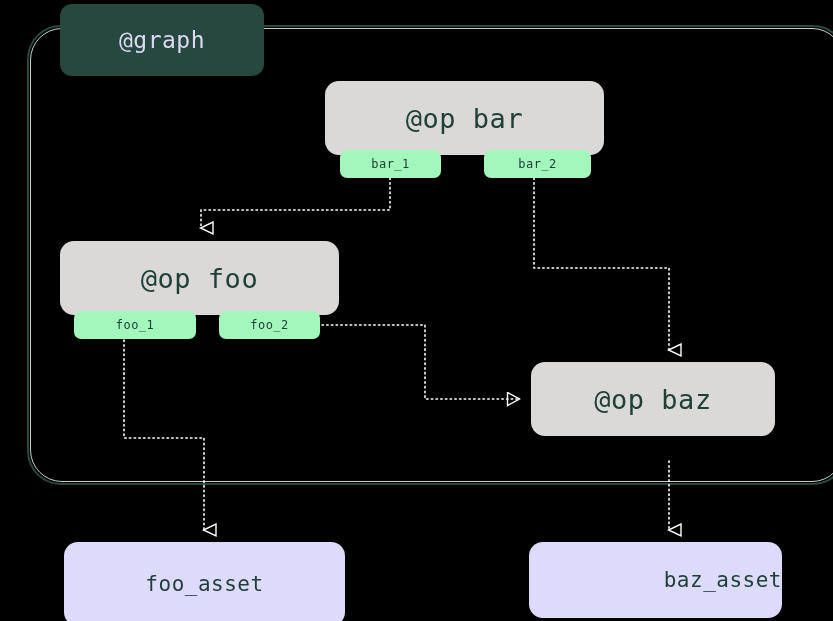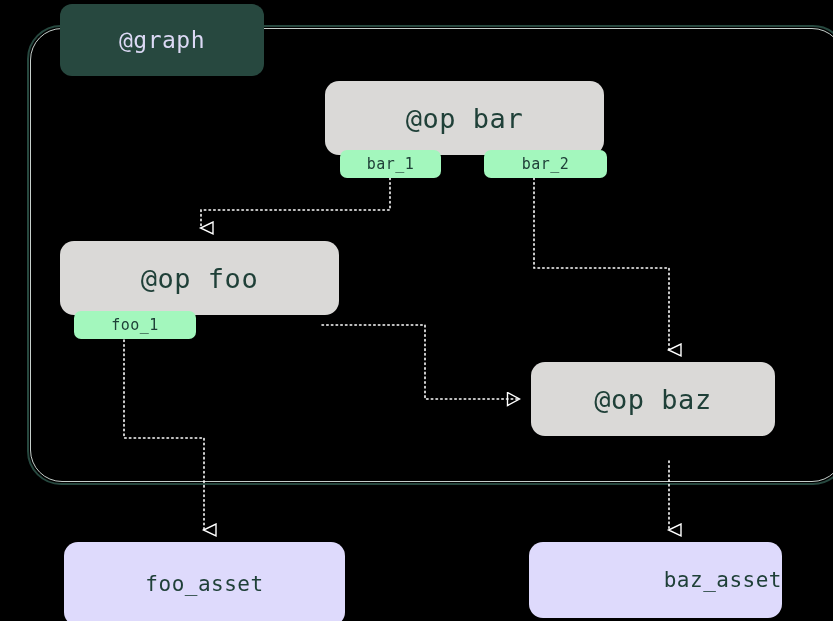--- a/index.html
+++ b/index.html
@@ -87,21 +87,21 @@
   }
   .port {
     position: absolute;
     background: #a3f7bd;
     border-radius: 7px;
     height: 28px;
     display: flex;
     align-items: center;
     justify-content: center;
     color: #1f4038;
-    font-size: 15px;
+    font-size: 12px;
     letter-spacing: .5px;
     padding: 0 12px;
     box-sizing: border-box;
     z-index: 5;
     white-space: nowrap;
   }
 
   
   .asset-node {
     position: absolute;
@@ -148,29 +148,32 @@
 
     <path d="M 646 461 L 646 530" fill="none" stroke="#ffffff" stroke-width="1.6" stroke-dasharray="1.5 3.2" stroke-linecap="round" marker-end="url(#arrow-down)"></path>
   </svg>
 
   <div class="op-node" style="left:302px; top:81px; width:279px; height:74px;">
     <span>@op bar</span>
   </div>
   <div class="port" style="left:317px; top:150px; width:101px;">
     <span>bar_1</span>
   </div>
-  <div class="port" style="left:461px; top:150px; width:123px;">
+  <div class="port" style="left:461px; top:150px; width:107px;">
     <span>bar_2</span>
   </div>
 
   <div class="op-node" style="left:37px; top:241px; width:279px; height:74px;">
     <span>@op foo</span>
   </div>
   <div class="port" style="left:51px; top:311px; width:122px;text-align:center;">
     <span>foo_1</span>
+  </div>
+  <div class="port" style="left:196px; top:311px; width:101px;">
+    <span>foo_2</span>
   </div>
 
   <div class="op-node" style="left:508px; top:362px; width:244px; height:74px;">
     <span>@op baz</span>
   </div>
 
   <div class="asset-node" style="left:41px; top:542px; width:281px; height:84px;">
     <span>foo_asset</span>
   </div>
   <div class="asset-node" style="left:506px; top:542px; width:253px; height:76px;justify-content:flex-end;">

